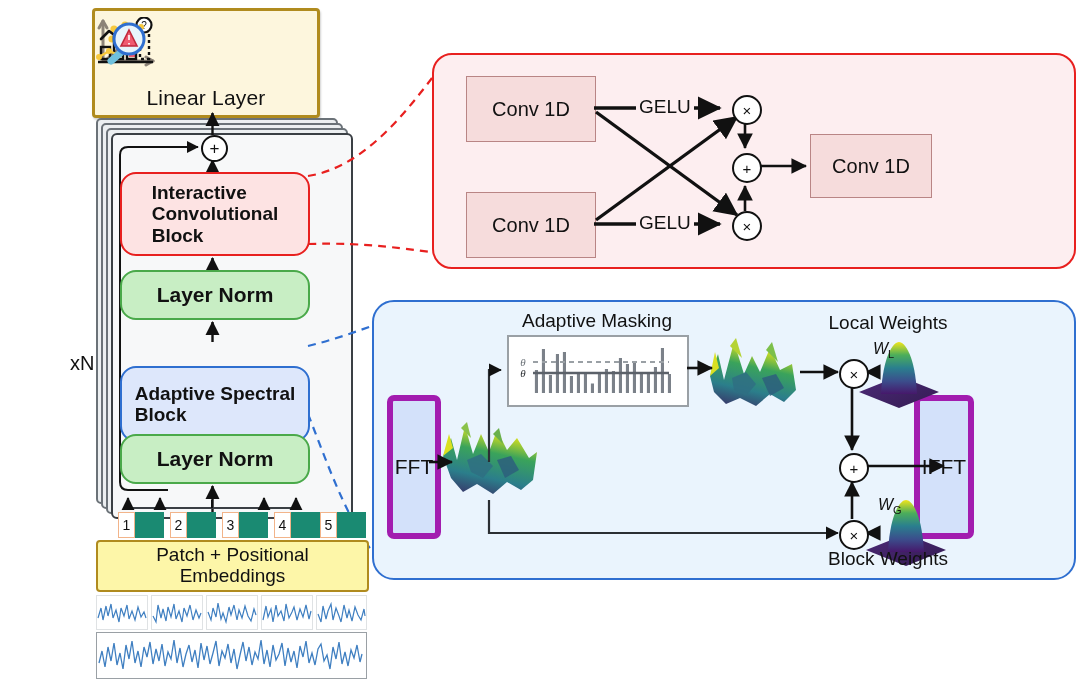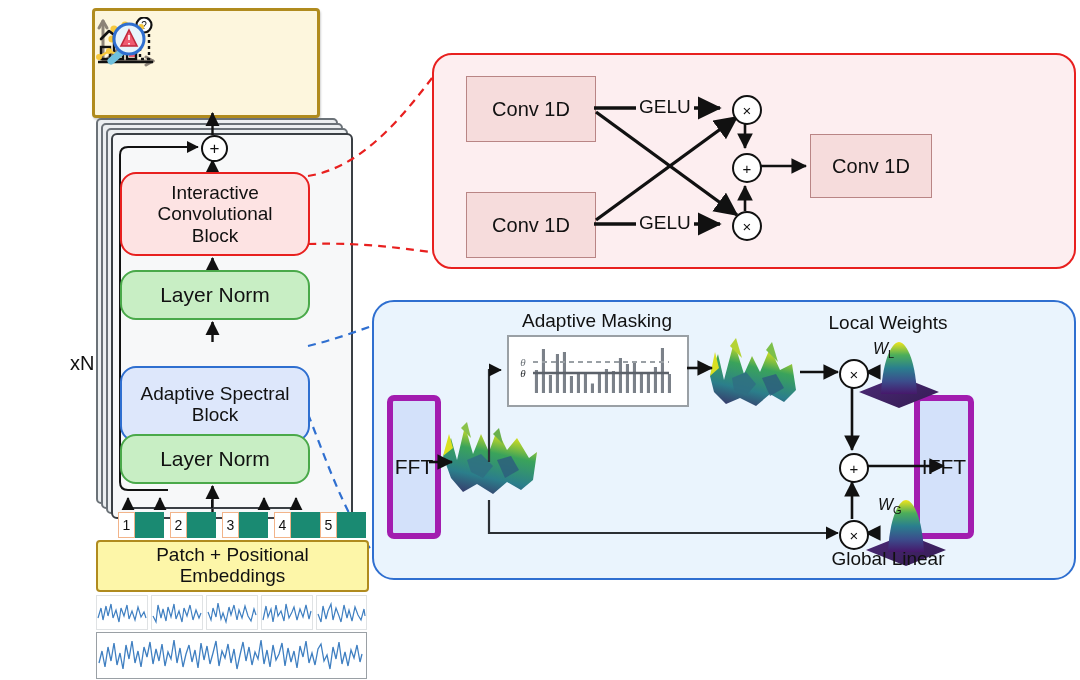--- a/index.html
+++ b/index.html
@@ -18,21 +18,21 @@
 
   
   .stackpaper{background:#eceff1;border:2px solid #6b7278;border-radius:5px;}
   #stack3{left:96px;top:118px;width:238px;height:382px;}
   #stack2{left:101px;top:123px;width:238px;height:382px;}
   #stack1{left:106px;top:128px;width:238px;height:382px;}
   #encoder{left:111px;top:133px;width:238px;height:382px;background:#f7f8f9;
     border:2px solid #3a3f44;border-radius:6px;}
 
   .blk{position:absolute;border-radius:16px;display:flex;align-items:center;
-       justify-content:center;text-align:center;line-height:1.12;}
+       justify-content:center;line-height:1.12;font-weight:bold;}
   .blk-red{background:#fde3e3;border:2px solid #e8201f;}
   .blk-green{background:#c8eec4;border:2px solid #4aa94a;}
   .blk-blue{background:#dde7fb;border:2px solid #2f6fd0;}
 
   #icb{left:120px;top:172px;width:186px;height:80px;font-size:19px;}
   #ln-top{left:120px;top:270px;width:186px;height:46px;font-size:21px;}
   #asb{left:120px;top:342px;width:186px;height:72px;font-size:19px;margin-top:24px;}
   #ln-bot{left:120px;top:434px;width:186px;height:46px;font-size:21px;}
 
   #xn{left:36px;top:352px;font-size:20px;margin-left:34px;}
@@ -124,20 +124,21 @@
       <circle cx="4" cy="40" r="3" fill="#f7c93e"></circle>
         <circle cx="14" cy="34" r="3" fill="#f7c93e"></circle>
       <circle cx="24" cy="38" r="3" fill="#f7c93e"></circle>
         <circle cx="46" cy="10" r="3" fill="#f7c93e"></circle>
       <path d="M30 32 L16 44" stroke="#6fc0dd" stroke-width="7" stroke-linecap="round"></path>
       <circle cx="34" cy="22" r="15" fill="#e8f4fb" stroke="#2f6fd0" stroke-width="3"></circle>
       <path d="M34 13 L42 29 H26 Z" fill="#f05a70" stroke="#c0293c" stroke-width="1.6"></path>
       <path d="M34 18 v5 M34 26 v1.5" stroke="#fff" stroke-width="1.6"></path>
     </svg>
   </div>
+  <div class="lbl">Linear Layer</div>
 </div>
 
 <div class="abs stackpaper" id="stack3"></div>
 <div class="abs stackpaper" id="stack2"></div>
 <div class="abs stackpaper" id="stack1"></div>
 <div class="abs" id="encoder"></div>
 
 <div class="abs" id="xn">xN</div>
 
 <svg width="1080" height="680">
@@ -376,17 +377,17 @@
   <path d="M852 519 V482" stroke="#111" stroke-width="2.6" fill="none" marker-end="url(#ar)"></path>
 
   <path d="M868 466 H944" stroke="#111" stroke-width="2.6" fill="none" marker-end="url(#ar)"></path>
 </svg>
 
 <div class="opnode" style="left:839px;top:359px">×</div>
 <div class="opnode" style="left:839px;top:520px">×</div>
 <div class="opnode" style="left:839px;top:453px">+</div>
 
 <div class="abs" id="local-w-title">Local Weights</div>
-<div class="abs" id="global-w-title">Global Linear</div>
+<div class="abs" id="global-w-title">Block Weights</div>
 <div class="wlabel" style="left:873px;top:340px">
   <span>W</span><sub>L</sub></div>
 <div class="wlabel" style="left:878px;top:496px">
   <span>W</span><sub>G</sub></div>
 
 </body></html>

